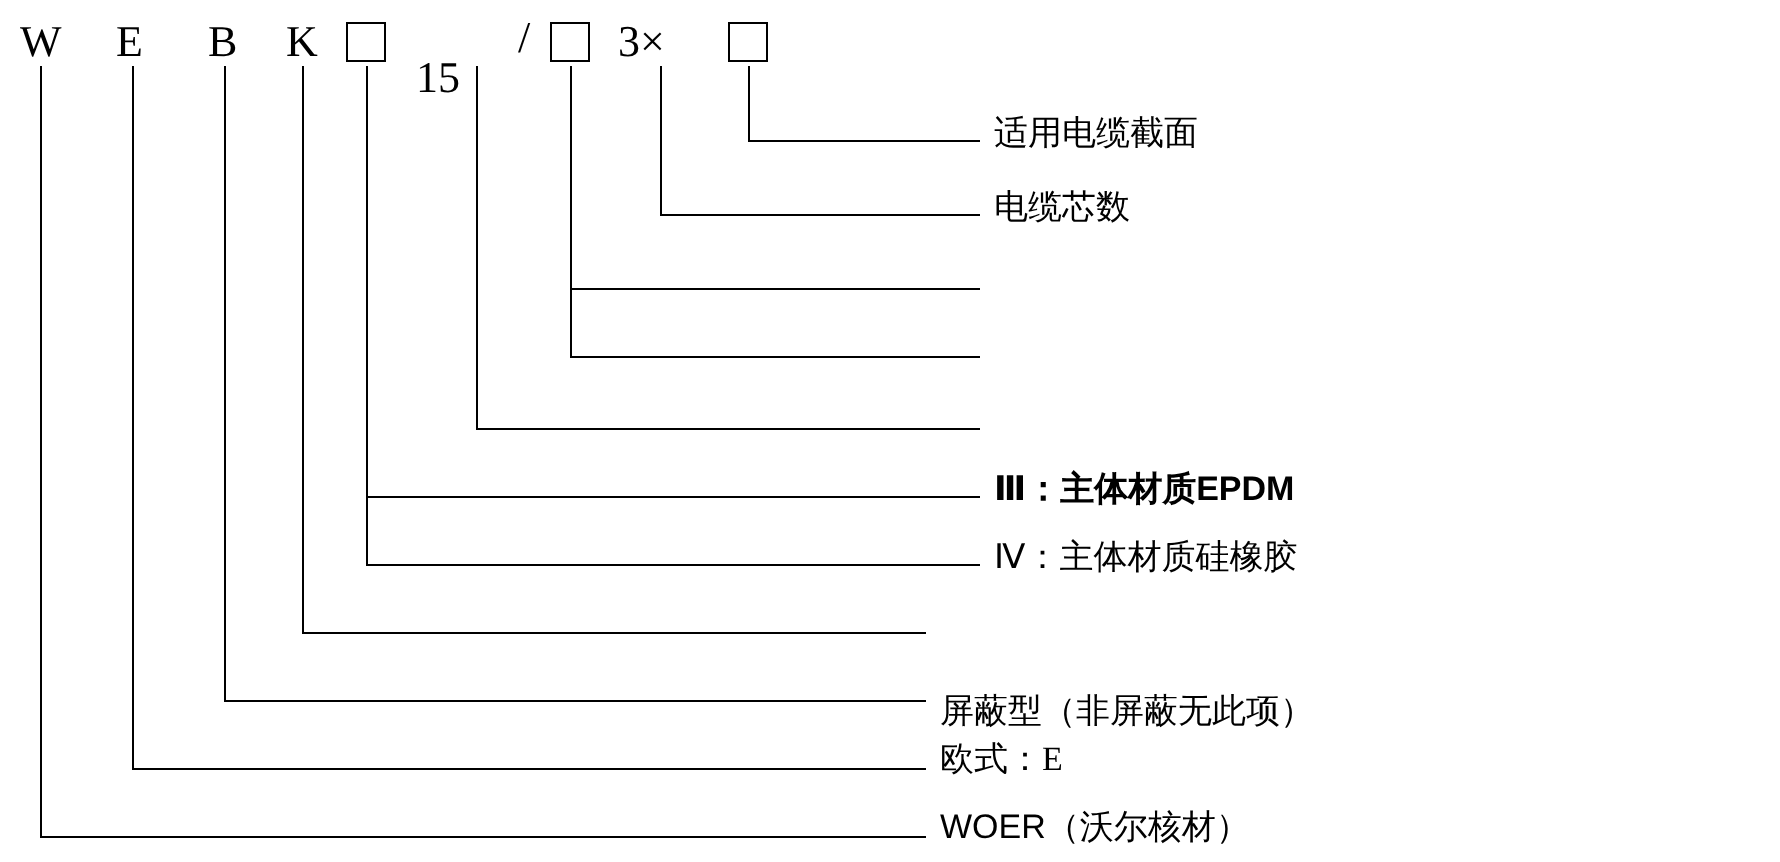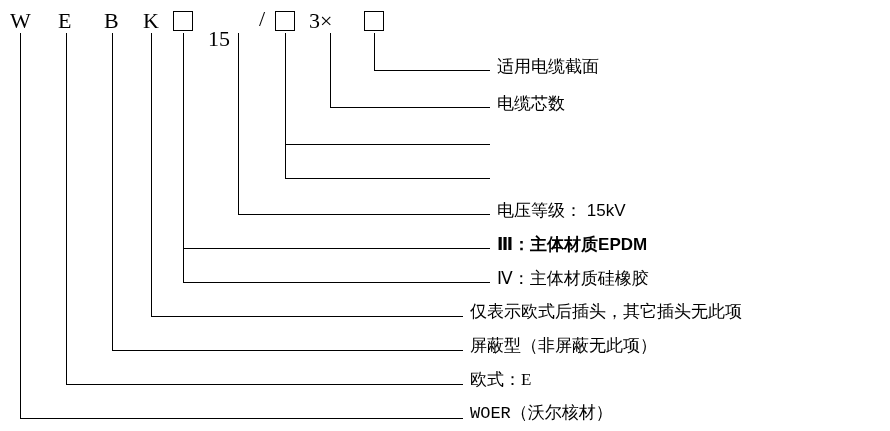--- a/index.html
+++ b/index.html
@@ -88,21 +88,19 @@
   <div class="hline" style="left:112px; top:350px; width:351px;"></div>
 
   <div class="vline" style="left:66px; top:33px; height:351px;"></div>
   <div class="hline" style="left:66px; top:384px; width:397px;"></div>
 
   <div class="vline" style="left:20px; top:33px; height:385px;"></div>
   <div class="hline" style="left:20px; top:418px; width:443px;"></div>
 
   <div class="label" style="left:497px; top:58px;">适用电缆截面</div>
   <div class="label" style="left:497px; top:95px;">电缆芯数</div>
-  <div class="label" style="left:497px; top:202px;">电压等级： 15kV</div>
   <div class="label" style="left:497px; top:236px;font-weight:bold;">Ⅲ：主体材质EPDM</div>
   <div class="label" style="left:497px; top:270px;">Ⅳ：主体材质硅橡胶</div>
-  <div class="label" style="left:470px; top:303px;">仅表示欧式后插头，其它插头无此项</div>
-  <div class="label" style="left:470px; top:337px;text-align:right;">屏蔽型（非屏蔽无此项）</div>
+  <div class="label" style="left:470px; top:347px;text-align:right;">屏蔽型（非屏蔽无此项）</div>
   <div class="label" style="left:470px; top:371px;font-family:Liberation Serif, serif;">欧式：E</div>
-  <div class="label" style="left:470px; top:405px;font-family:Liberation Mono, monospace;">WOER（沃尔核材）</div>
+  <div class="label" style="left:470px; top:405px;">WOER（沃尔核材）</div>
 
 </div>
 
 </body></html>

